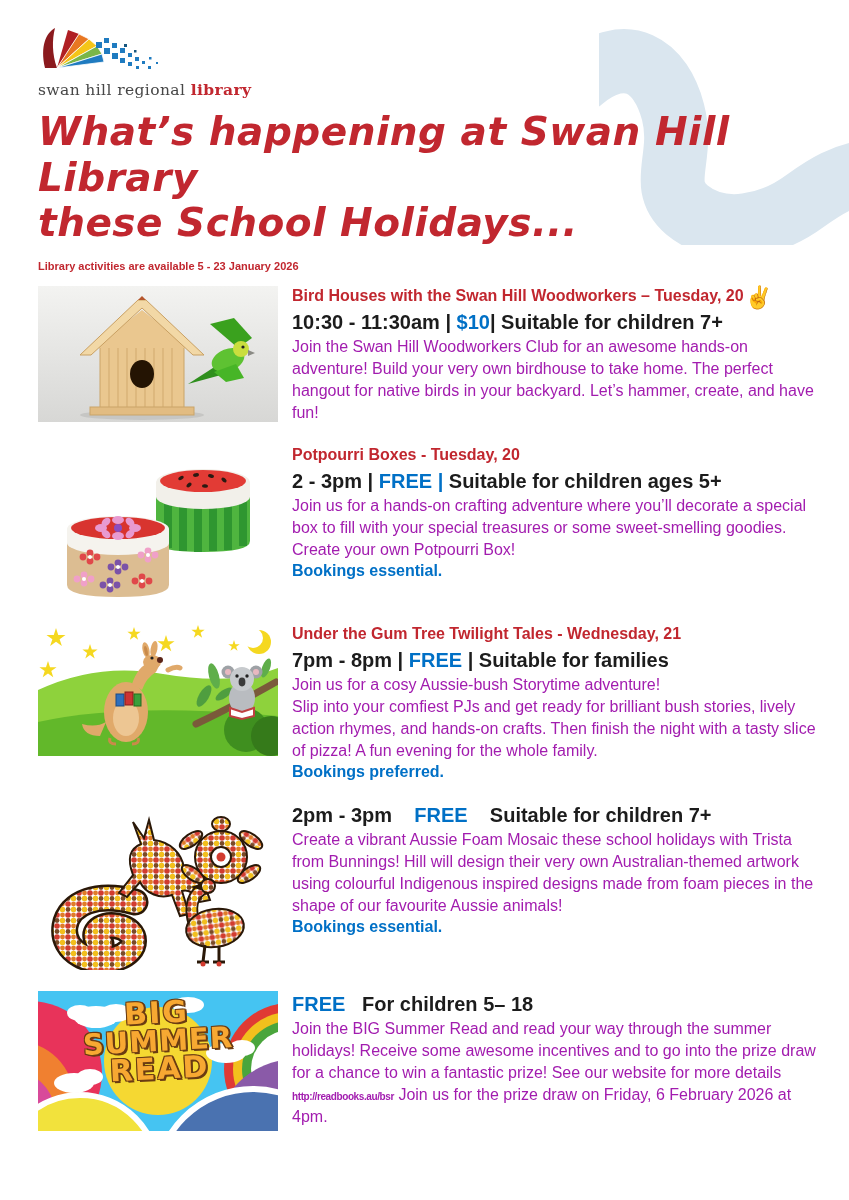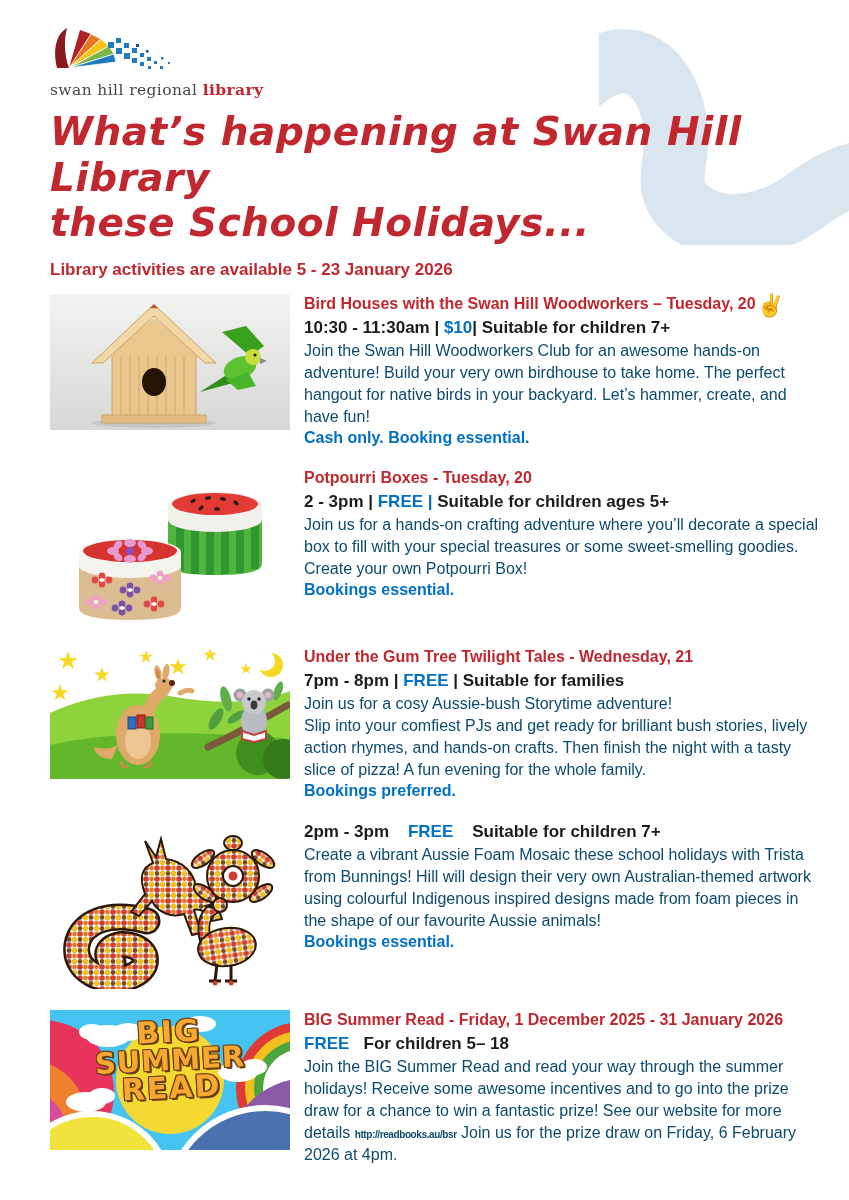--- a/index.html
+++ b/index.html
@@ -11,47 +11,46 @@
   *{box-sizing:border-box;}
   html,body{margin:0;padding:0;background:#fff;}
   .page{
     position:relative;
     width:849px;height:1200px;
     margin:0 auto;
     background:#fff;
     overflow:hidden;
     font-family:"Liberation Sans",sans-serif;
     color:var(--ink);
-    padding-left:12px;
   }
   
   .wave{position:absolute;top:0;right:0;width:250px;height:245px;z-index:0;}
   
   .logo{position:relative;z-index:1;margin:26px 0 0 38px;width:230px;}
   .logo-text{margin-top:2px;font-family:"DejaVu Serif",serif;font-size:15.5px;color:#474747;letter-spacing:.4px;}
   .logo-text .lib{color:var(--red);font-weight:bold;}
   
   .title{
     position:relative;z-index:1;
     margin:10px 0 0 38px;width:760px;
     font-family:"DejaVu Sans",sans-serif;
     font-style:italic;font-weight:600;
     font-size:39px;line-height:1.17;
     color:var(--red);letter-spacing:.5px;
   }
-  .availability{margin:14px 0 0 38px;font-size:17px;font-weight:bold;color:var(--red);position:relative;z-index:1;}
+  .availability{margin:14px 0 0 38px;font-size:11px;font-weight:bold;color:var(--red);position:relative;z-index:1;}
   .intro{margin:12px 38px 0 38px;font-size:16.5px;line-height:1.35;color:#141414;position:relative;z-index:1;max-width:790px;}
   
   .events{margin:14px 28px 0 38px;position:relative;z-index:1;}
   .event{display:flex;gap:14px;margin-bottom:21px;align-items:flex-start;}
   .ev-figure{flex:0 0 240px;margin:0;display:flex;justify-content:center;align-items:flex-start;}
   .ev-text{flex:1;min-width:0;}
   .ev-title{margin:0 0 2px 0;font-size:16px;font-weight:bold;color:var(--red);line-height:1.3;}
-  .ev-meta{font-size:17px;font-weight:bold;color:var(--ink);line-height:1.35;}
-  .ev-body{font-size:16px;line-height:1.38;color:#0c4a6e;}
+  .ev-meta{font-size:20px;font-weight:bold;color:var(--ink);line-height:1.35;}
+  .ev-body{font-size:16px;line-height:1.38;color:#a21caf;}
   .ev-body .para{margin:0;}
   .ev-note{font-size:16px;font-weight:bold;color:var(--blue);margin-top:1px;}
   .ev-note:empty{display:none;}
   .seg-blue{color:var(--blue);}
   .seg-url{font-weight:bold;letter-spacing:-0.4px;font-size:10px;}
   .peace{color:#e0a070;display:inline-block;}
   .peace.sm{font-size:22px;line-height:0;vertical-align:-4px;transform:rotate(8deg);margin-left:1px;}
   
   .bsr-wrap{position:relative;width:240px;height:140px;}
   .bsr-text{
@@ -151,21 +150,20 @@
             <polygon points="210,64 217,67 210,70" fill="#8a8a84"></polygon>
           </g>
         </svg>
       </figure>
       <div class="ev-text">
         <h3 class="ev-title"><span>Bird Houses with the Swan Hill Woodworkers – Tuesday, 20</span><span class="peace sm">✌</span></h3>
         <div class="ev-meta"><span>10:30 - 11:30am | </span><span class="seg-blue">$10</span><span>| Suitable for children 7+</span></div>
         <div class="ev-body">
             <div class="para"><span>Join the Swan Hill Woodworkers Club for an awesome hands-on adventure! Build your very own birdhouse to take home. The perfect hangout for native birds in your backyard. Let’s hammer, create, and have fun!</span></div>
           </div>
-        <div class="ev-note">Cash only. Booking essential.</div>
       </div>
     </section>
 
     <section class="event">
       <figure class="ev-figure">
         <svg width="210" height="158" viewBox="0 0 210 158">
           <rect width="210" height="158" fill="#ffffff"></rect>
           <g>
             <path d="M103,50 L103,96 Q103,107 150,107 Q197,107 197,96 L197,50 Z" fill="#4fb53f"></path>
             <g fill="#2f9630">
@@ -421,21 +419,20 @@
             </g>
           </svg>
           <div class="bsr-text">
             <div class="l1">BIG</div>
             <div class="l2">SUMMER</div>
             <div class="l3">READ</div>
           </div>
         </div>
       </figure>
       <div class="ev-text">
-        <h3 class="ev-title">BIG Summer Read - Friday, 1 December 2025 - 31 January 2026</h3>
         <div class="ev-meta"><span class="seg-blue">FREE</span><span>&nbsp;&nbsp; For children 5– 18</span></div>
         <div class="ev-body">
             <div class="para"><span>Join the BIG Summer Read and read your way through the summer holidays! Receive some awesome incentives and to go into the prize draw for a chance to win a fantastic prize! See our website for more details </span><span class="seg-url">http://readbooks.au/bsr</span><span> Join us for the prize draw on Friday, 6 February 2026 at 4pm.</span></div>
           </div>
 
       </div>
     </section>
 
   </div>
 

